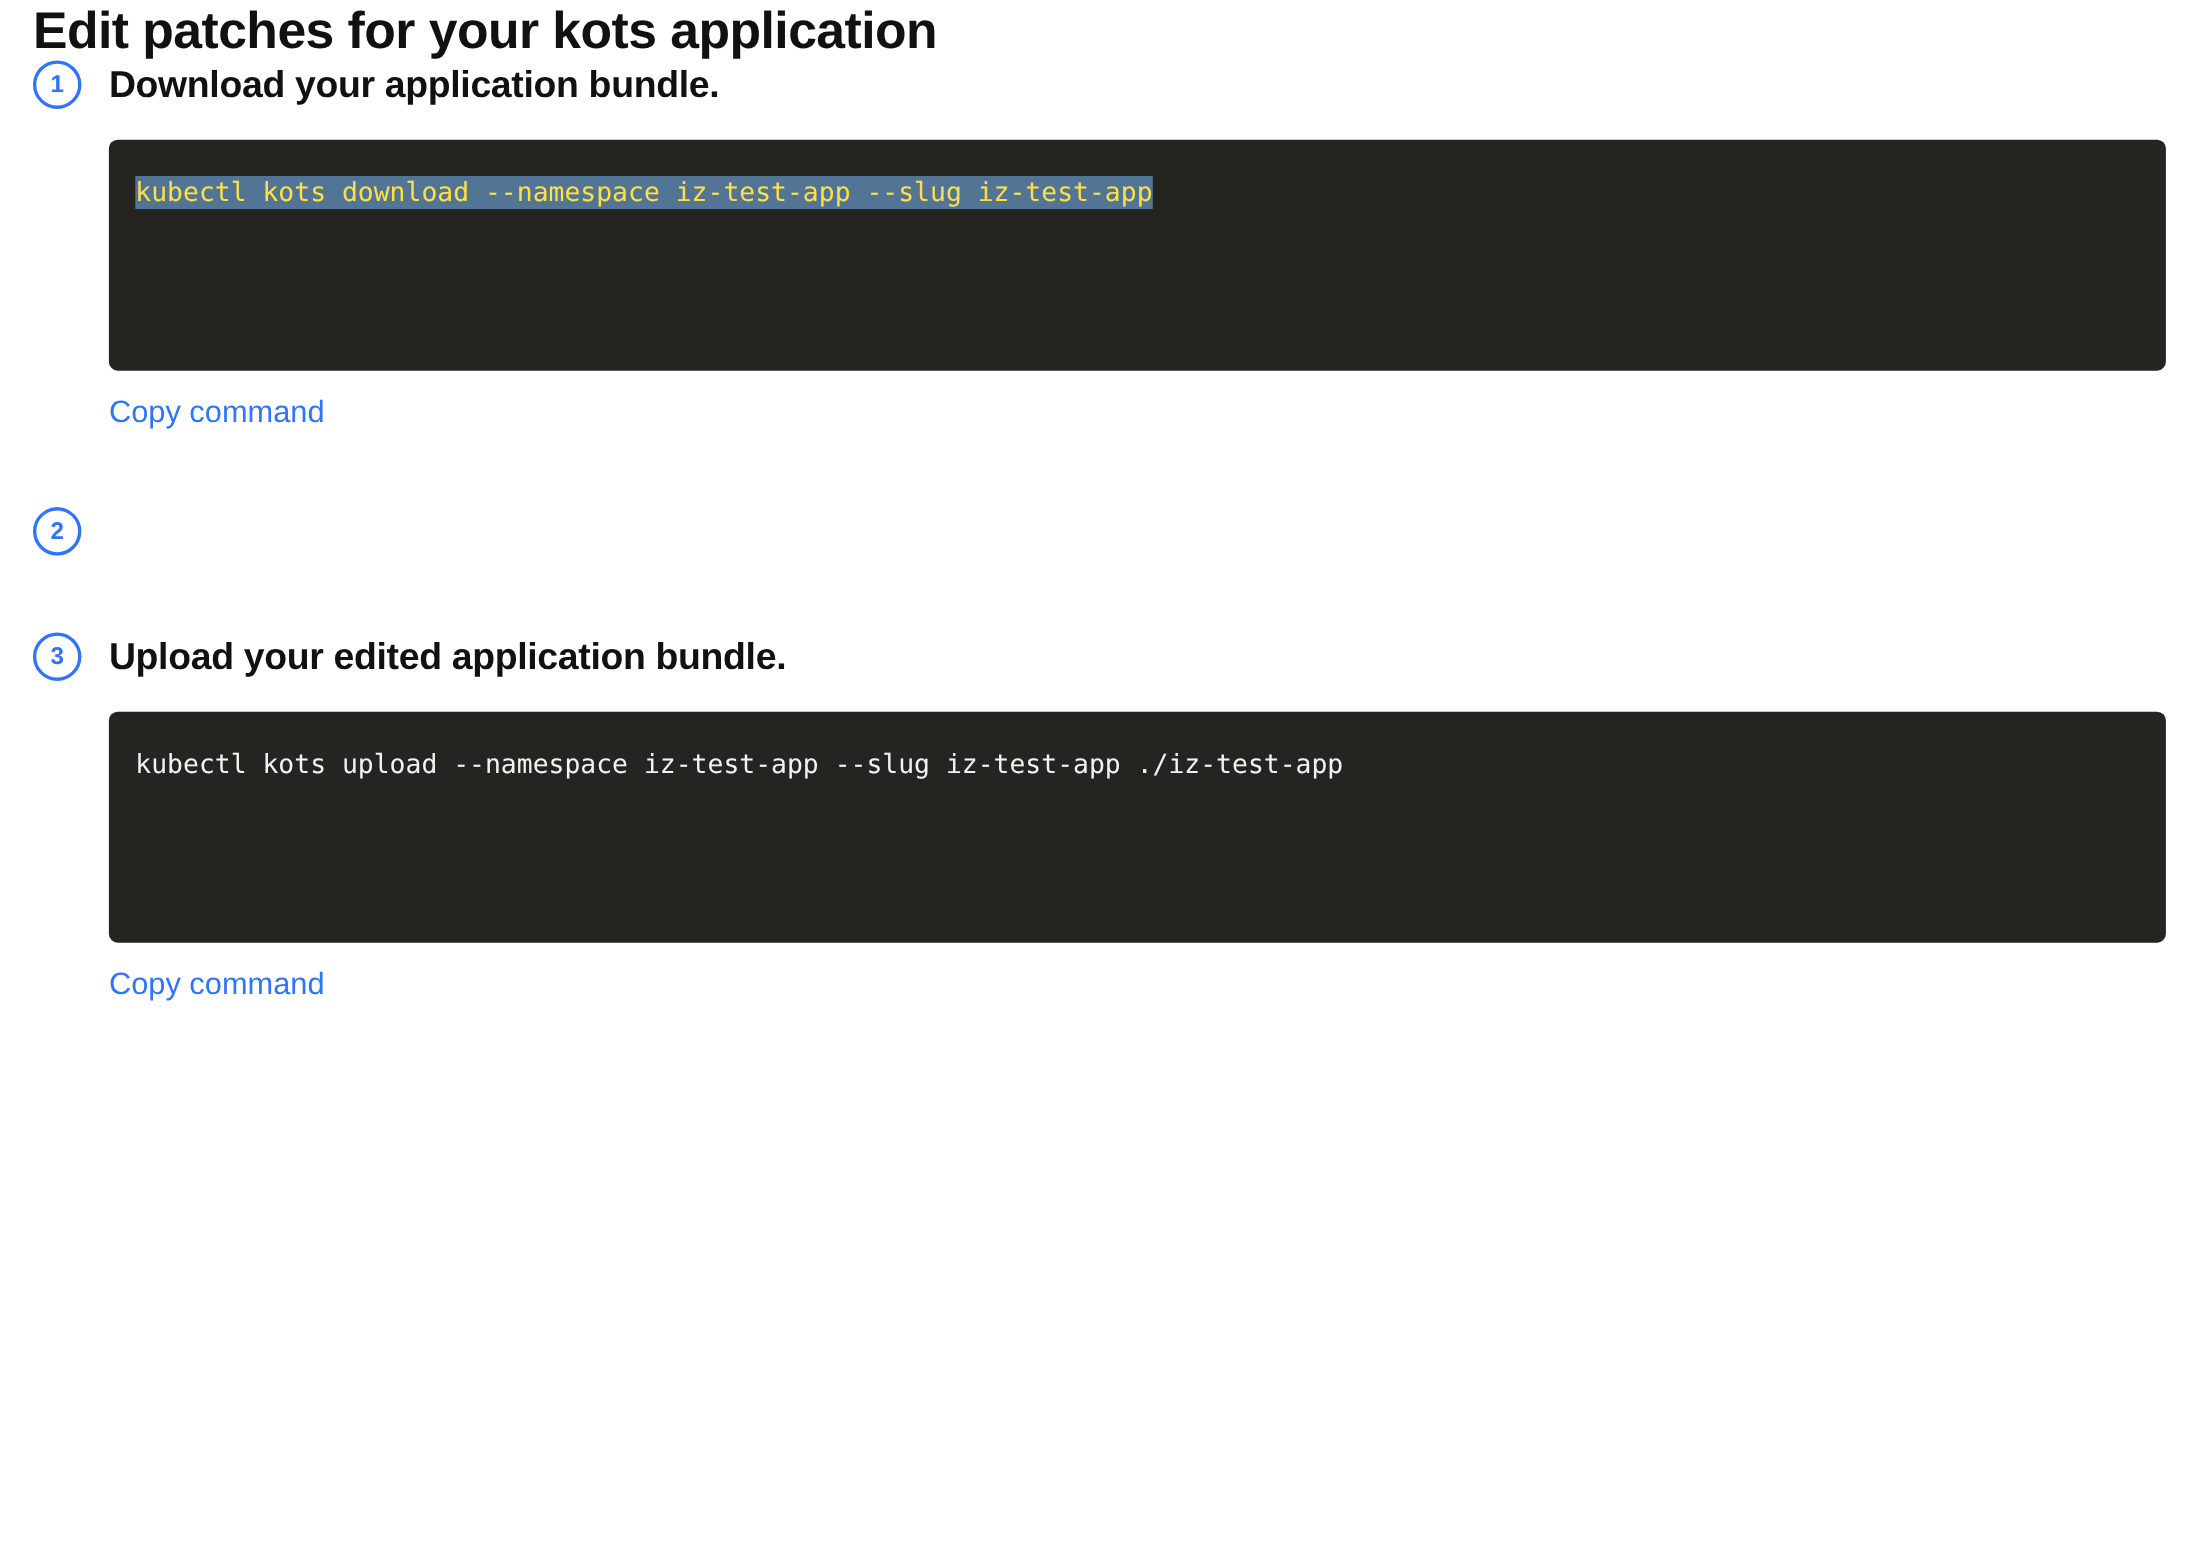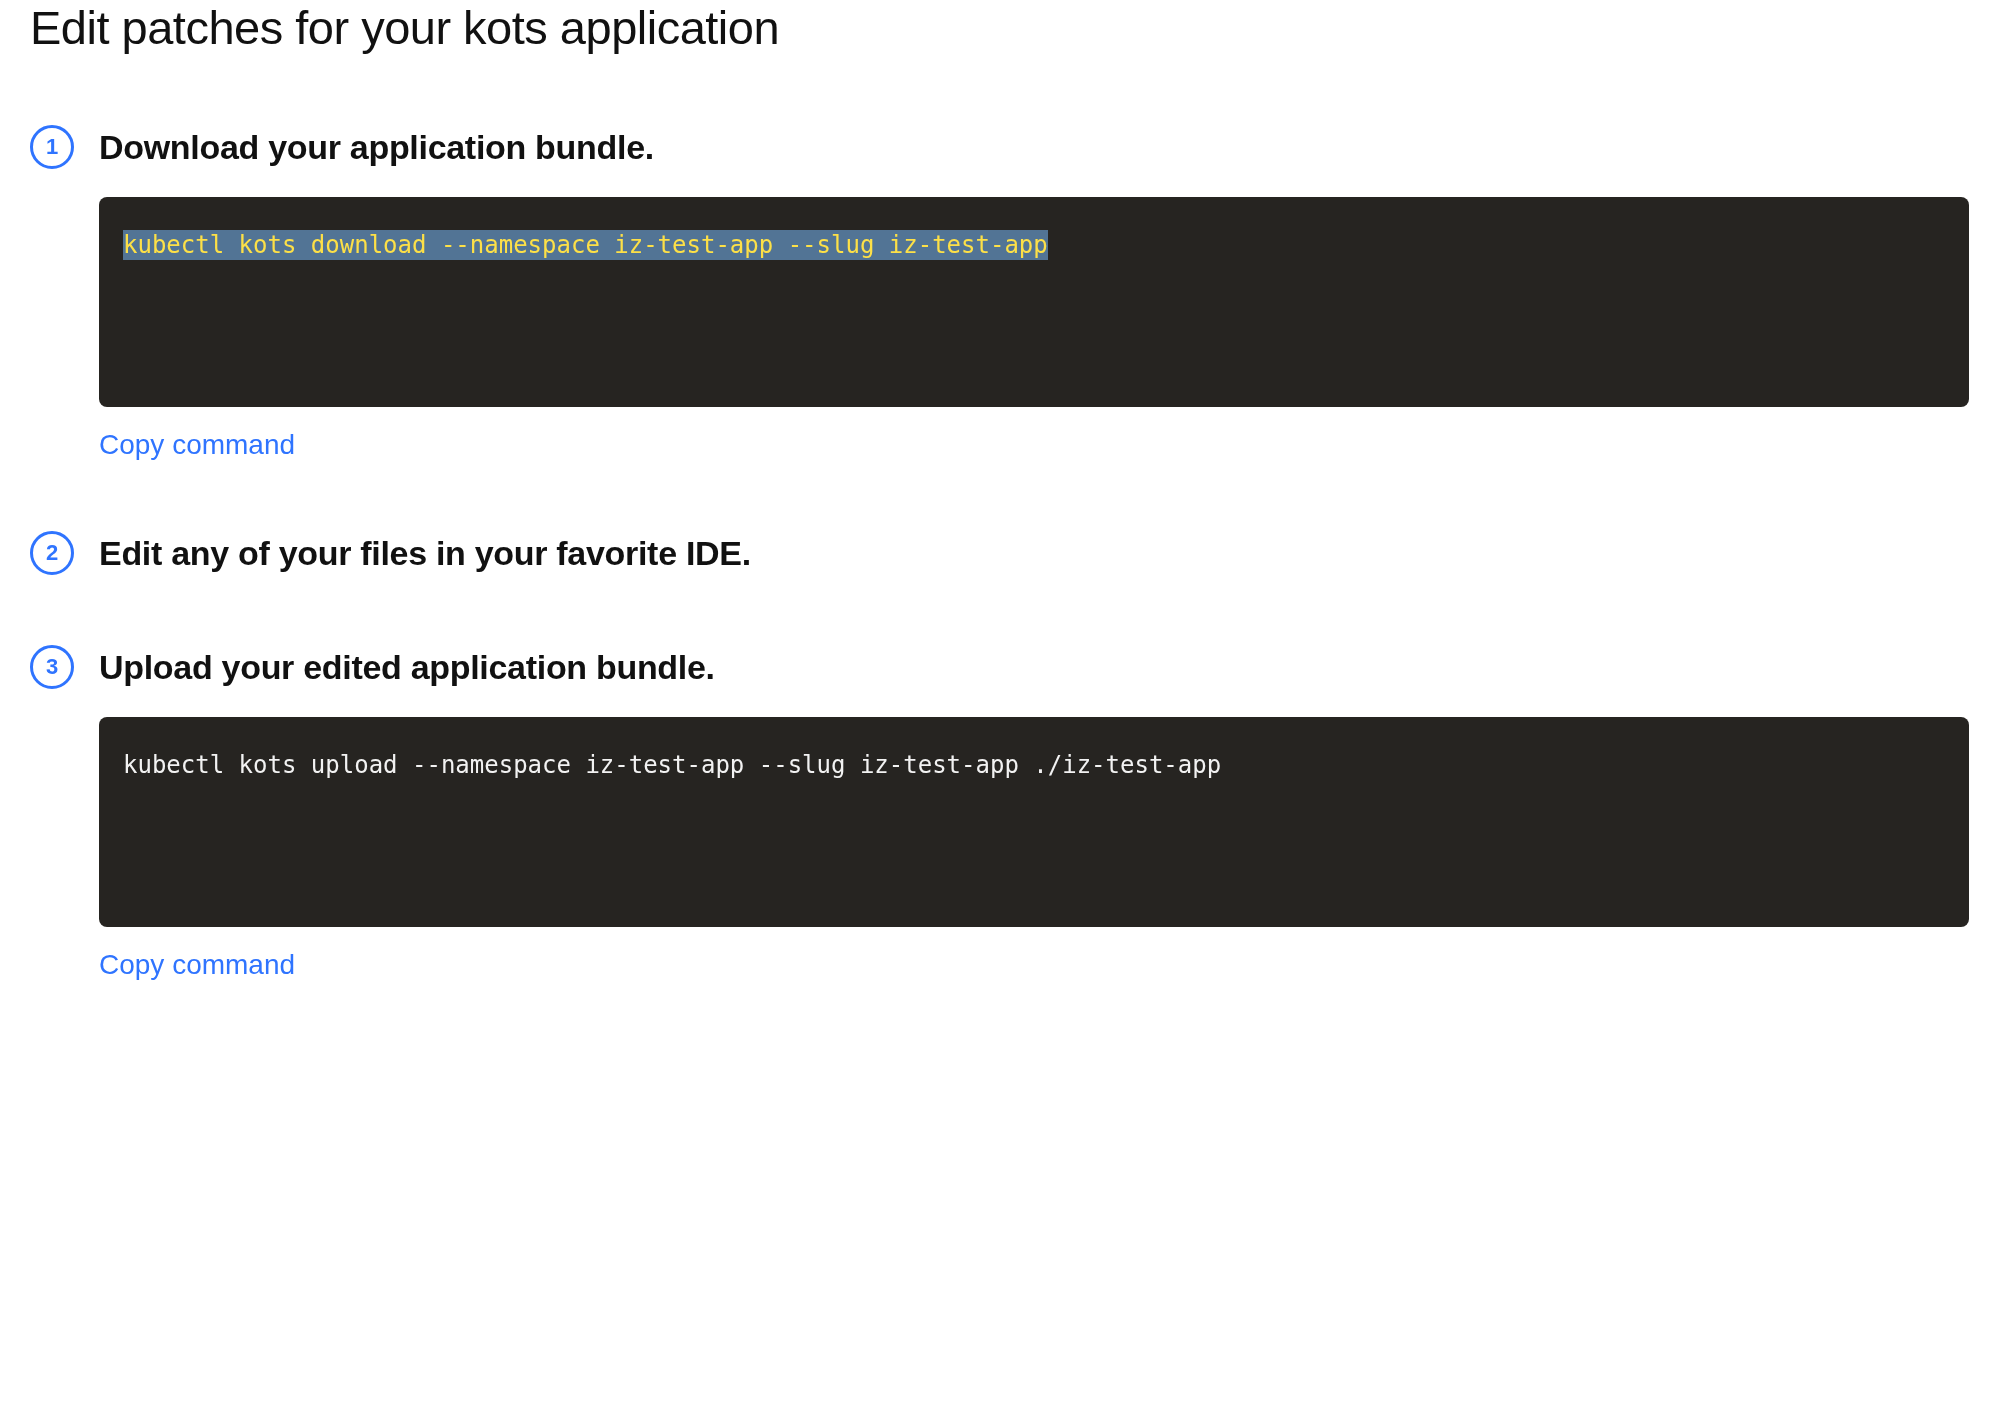--- a/index.html
+++ b/index.html
@@ -8,23 +8,22 @@
       box-sizing: border-box;
     }
     body {
       font-family: -apple-system, BlinkMacSystemFont, "Helvetica Neue", Helvetica, Arial, sans-serif;
       background: #ffffff;
       padding: 0 30px 40px 30px;
       color: #000;
     }
     .page-title {
       font-size: 47px;
-      font-weight: 400;
+      font-weight: 700;
       color: #111;
-      margin-bottom: 70px;
       letter-spacing: -0.5px;
     }
     .step {
       margin-bottom: 70px;
     }
     .step-header {
       display: flex;
       align-items: center;
       gap: 25px;
       margin-bottom: 28px;
@@ -93,21 +92,20 @@
   </div>
   <div class="step-body">
     <div class="code-block"><span class="highlighted">kubectl kots download --namespace iz-test-app --slug iz-test-app</span></div>
     <a class="copy-link">Copy command</a>
   </div>
 </div>
 
 <div class="step step-2">
   <div class="step-header">
     <div class="step-number">2</div>
-    <div class="step-title">Edit any of your files in your favorite IDE.</div>
   </div>
 </div>
 
 <div class="step">
   <div class="step-header">
     <div class="step-number">3</div>
     <div class="step-title">Upload your edited application bundle.</div>
   </div>
   <div class="step-body">
     <div class="code-block"><span>kubectl kots upload --namespace iz-test-app --slug iz-test-app ./iz-test-app</span></div>

